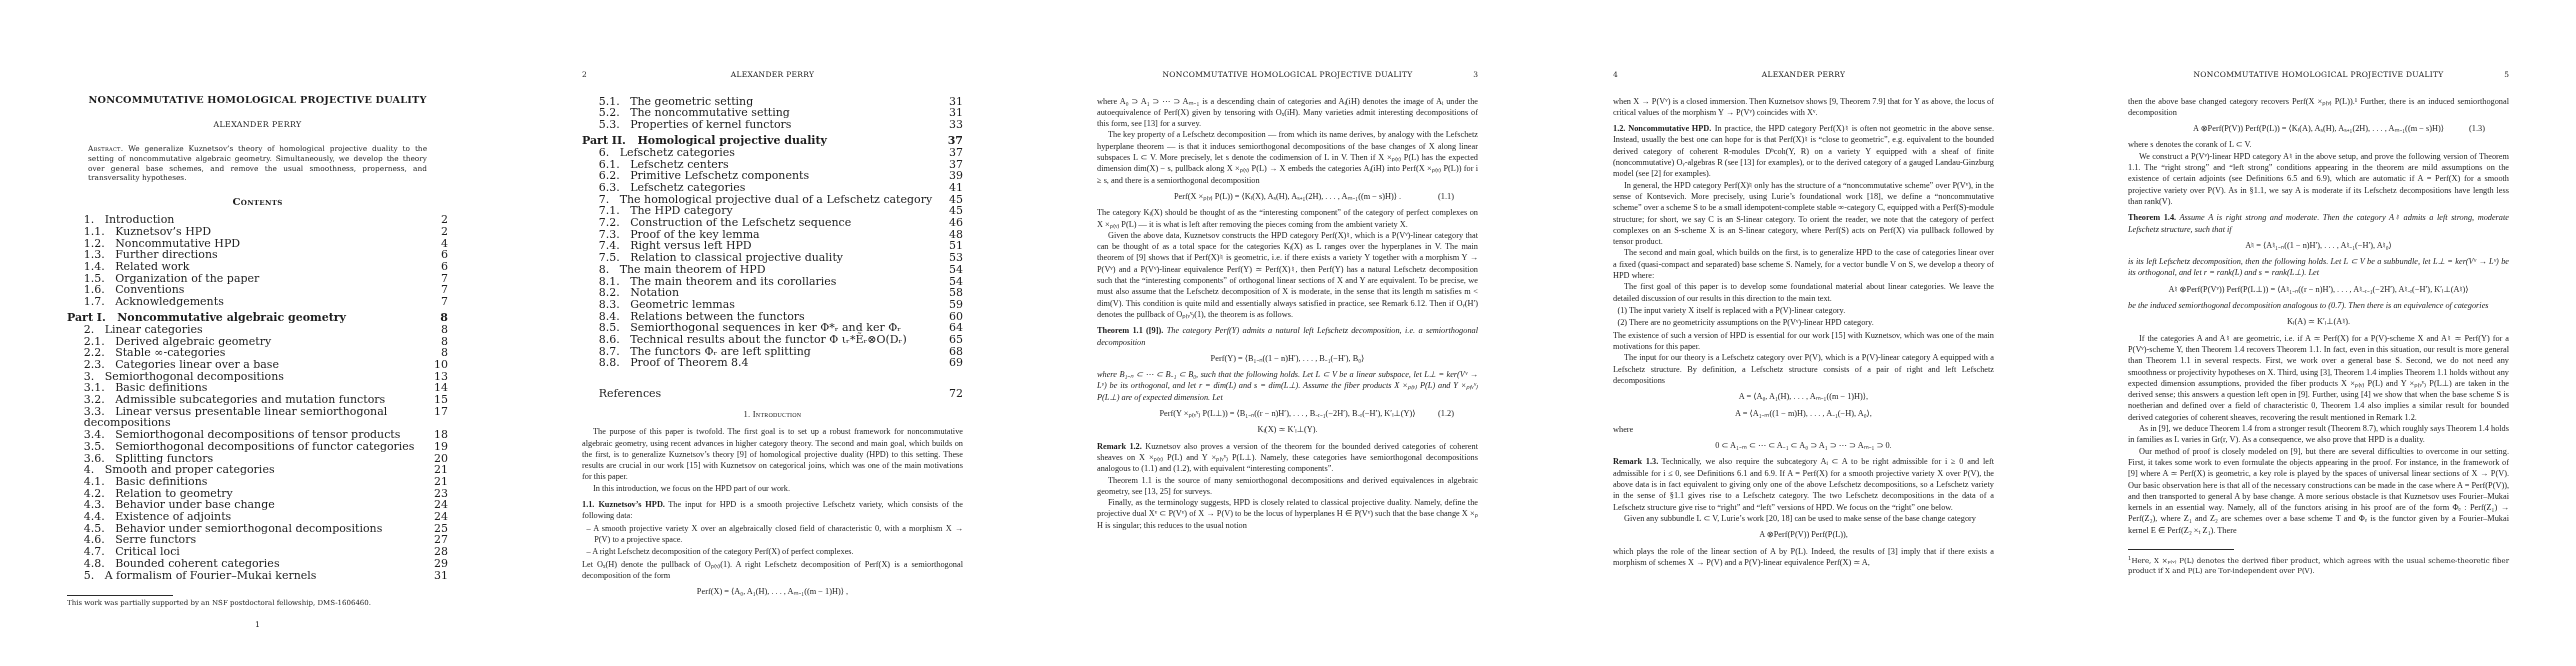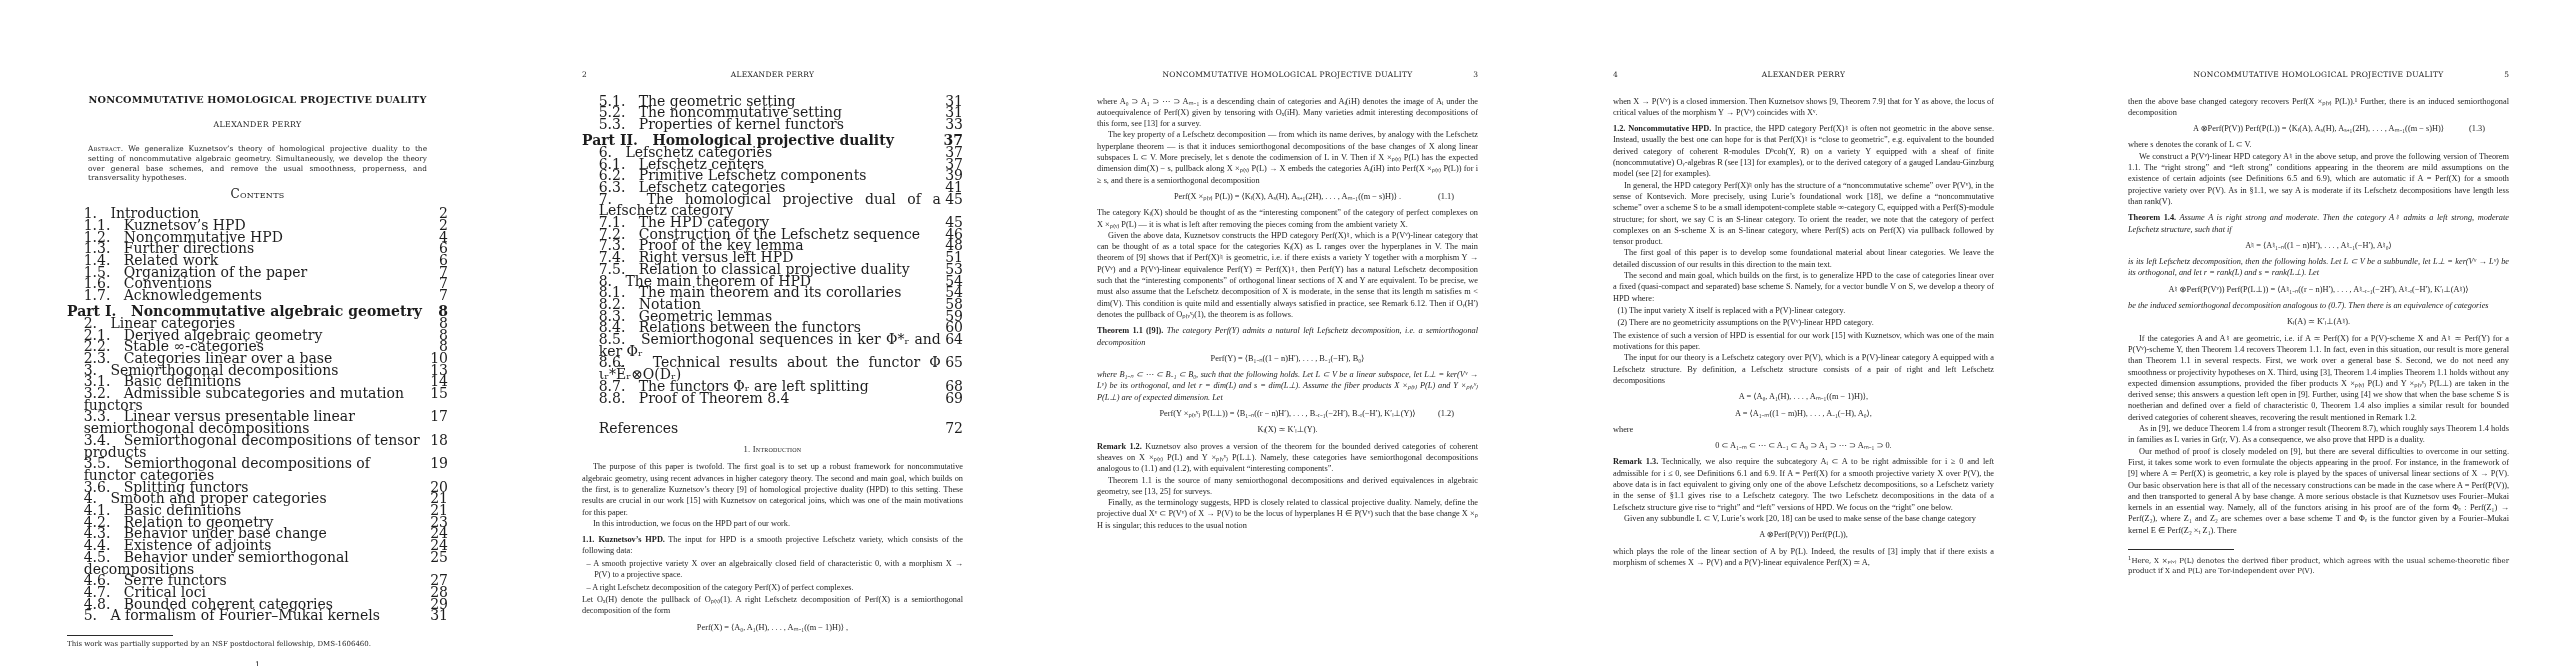--- a/index.html
+++ b/index.html
@@ -27,24 +27,24 @@
   .running .hc{display:block;text-align:center;letter-spacing:0.3px;}
   .running .hl{position:absolute;left:0;top:0;}
   .running .hr{position:absolute;right:0;top:0;}
 
   
   .pg1 .front{margin-top:94px;}
   .title{font-size:9.7px;text-align:center;letter-spacing:0.2px;font-weight:600;margin:0;}
   .author{font-size:7.8px;text-align:center;margin-top:14.5px;letter-spacing:0.4px;}
   .abstract{font-size:7.4px;line-height:9.7px;text-align:justify;margin:15.6px 21px 0 21px;}
   .abstract .ablabel{font-variant:small-caps;letter-spacing:0.3px;}
-  .contents-title{font-variant:small-caps;font-size:12px;text-align:center;margin-top:4px;letter-spacing:0.3px;}
+  .contents-title{font-variant:small-caps;font-size:10px;text-align:center;margin-top:13px;letter-spacing:0.3px;font-weight:bold;}
 
   
-  .toc{margin-top:7.2px;font-size:14px;}
+  .toc{margin-top:7.2px;font-size:11px;}
   .trow{display:flex;justify-content:space-between;line-height:11.7px;}
   .trow .tlabel{white-space:pre-wrap;}
   .trow .tpage{margin-left:4.4px;}
   .trow.l1{padding-left:16.7px;}
   .trow.l2{padding-left:16.7px;}
   .trow.part{font-weight:bold;margin-top:4.4px;}
   .trow.refs{padding-left:16.7px;margin-top:19px;}
 
   
   .body{margin-top:15.6px;font-size:8.3px;line-height:11.3px;text-align:justify;}
@@ -487,25 +487,25 @@
 
         <div class="block sub">
           <span class="lead">1.2. Noncommutative HPD.</span><span class="btext">In practice, the HPD category Perf(X)♮ is often not geometric in the above sense. Instead, usually the best one can hope for is that Perf(X)♮ is “close to geometric”, e.g. equivalent to the bounded derived category of coherent R-modules Dᵇcoh(Y, R) on a variety Y equipped with a sheaf of finite (noncommutative) Oᵧ-algebras R (see [13] for examples), or to the derived category of a gauged Landau-Ginzburg model (see [2] for examples).</span>
         </div>
 
         <div class="block pi">
           <span class="btext">In general, the HPD category Perf(X)♮ only has the structure of a “noncommutative scheme” over P(Vᵛ), in the sense of Kontsevich. More precisely, using Lurie’s foundational work [18], we define a “noncommutative scheme” over a scheme S to be a small idempotent-complete stable ∞-category C, equipped with a Perf(S)-module structure; for short, we say C is an S-linear category. To orient the reader, we note that the category of perfect complexes on an S-scheme X is an S-linear category, where Perf(S) acts on Perf(X) via pullback followed by tensor product.</span>
         </div>
 
         <div class="block pi">
+          <span class="btext">The second and main goal, which builds on the first, is to generalize HPD to the case of categories linear over a fixed (quasi-compact and separated) base scheme S. Namely, for a vector bundle V on S, we develop a theory of HPD where:</span>
+        </div>
+
+        <div class="block pi">
           <span class="btext">The first goal of this paper is to develop some foundational material about linear categories. We leave the detailed discussion of our results in this direction to the main text.</span>
-        </div>
-
-        <div class="block pi">
-          <span class="btext">The second and main goal, which builds on the first, is to generalize HPD to the case of categories linear over a fixed (quasi-compact and separated) base scheme S. Namely, for a vector bundle V on S, we develop a theory of HPD where:</span>
         </div>
 
         <div class="block li">
           <span class="btext">(1) The input variety X itself is replaced with a P(V)-linear category.</span>
         </div>
 
         <div class="block li">
           <span class="btext">(2) There are no geometricity assumptions on the P(Vᵛ)-linear HPD category.</span>
         </div>
 

